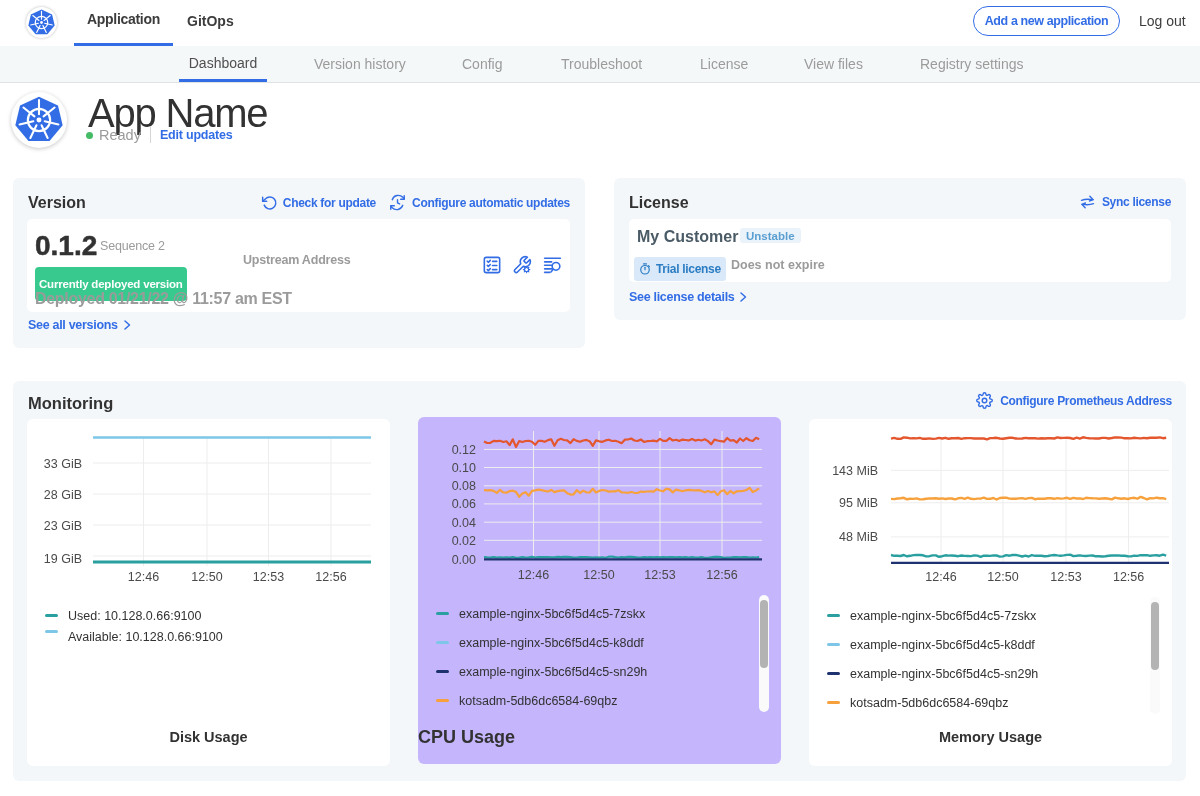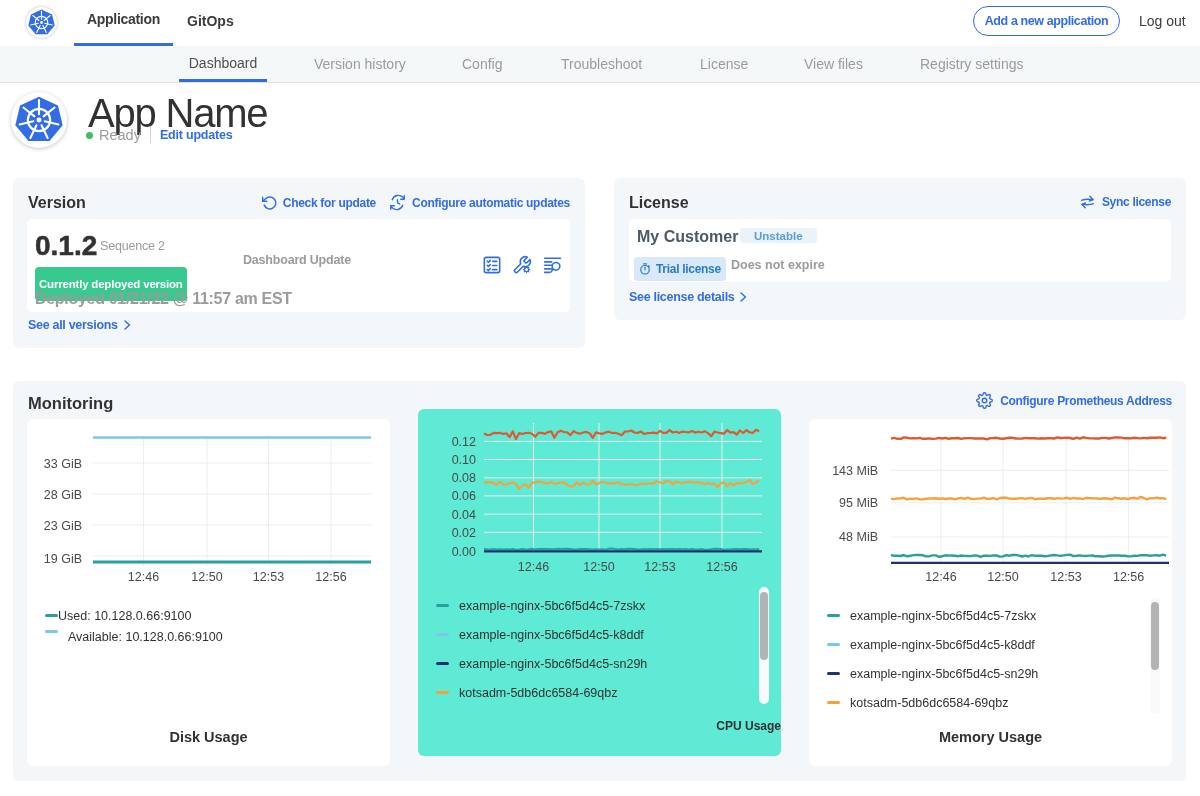--- a/index.html
+++ b/index.html
@@ -78,21 +78,21 @@
       <path d="M19.4 16a9 9 0 0 1-14.9 3.4l-2-2.1"></path>
       <polyline points="12 8 12 12.5 15 14"></polyline>
     </svg>
     <span class="link" style="margin-left:6px">Configure automatic updates</span>
   </div>
 <div style="position:absolute;left:27px;top:219px;width:543px;height:93px;background:#fff;border-radius:5px"></div>
 <div style="position:absolute;left:35px;top:230px;font-size:28px;font-weight:700;-webkit-text-stroke:0.5px #323232;color:#323232">0.1.2</div>
 <div style="position:absolute;left:100px;top:239px;font-size:12.5px;letter-spacing:-0.2px;color:#9b9b9b">Sequence 2</div>
 <div class="hrow" style="left:35px;top:267px;height:18px;background:#38c98e;border-radius:4px;color:#fff;font-size:11.5px;font-weight:700;letter-spacing:-0.2px;padding:17px 4px">Currently deployed version</div>
 <div style="position:absolute;left:35px;top:290px;font-size:16px;font-weight:600;letter-spacing:-0.3px;color:#9b9b9b">Deployed 01/21/22 @ 11:57 am EST</div>
-<div style="position:absolute;left:243px;top:253px;font-size:12.5px;font-weight:700;letter-spacing:-0.2px;color:#9b9b9b">Dashboard Update</div>
+<div style="position:absolute;left:243px;top:253px;font-size:12.5px;font-weight:700;letter-spacing:-0.2px;color:#9b9b9b">Upstream Address</div>
 <div class="hrow" style="left:482px;top:254px;height:21px;gap:10px">
     <svg width="20" height="20" viewBox="0 0 24 24" fill="none" stroke="#326de6" stroke-width="1.9" stroke-linecap="round" stroke-linejoin="round">
       <rect x="2.8" y="2.8" width="18.4" height="18.4" rx="2.2"></rect>
       <polyline points="6.3 7.4 7.6 8.8 9.9 6.4"></polyline>
       <polyline points="6.3 12.4 7.6 13.8 9.9 11.4"></polyline>
       <polyline points="6.3 17.4 7.6 18.8 9.9 16.4"></polyline>
       <line x1="12.6" y1="7.6" x2="17.8" y2="7.6"></line>
       <line x1="12.6" y1="12.6" x2="17.8" y2="12.6"></line>
       <line x1="12.6" y1="17.6" x2="17.8" y2="17.6"></line>
     </svg>
@@ -130,21 +130,21 @@
     <svg width="17" height="16" viewBox="0 0 24 24" fill="none" stroke="#326de6" stroke-width="2.1" stroke-linecap="round" stroke-linejoin="round">
       <path d="M3 9.5 C8 7.5, 14 7.5, 20 8.5"></path>
       <polyline points="15.5 3.5 20.5 8.5 15 10.5"></polyline>
       <path d="M21 14.5 C16 16.5, 10 16.5, 4 15.5"></path>
       <polyline points="8.5 20.5 3.5 15.5 9 13.5"></polyline>
     </svg>
     <span class="link" style="margin-left:6px">Sync license</span>
   </div>
 <div style="position:absolute;left:629px;top:219px;width:542px;height:63px;background:#fff;border-radius:5px"></div>
 <div style="position:absolute;left:637px;top:228px;font-size:16px;font-weight:700;color:#4a5b66">My Customer</div>
-<div class="hrow" style="left:740px;top:228px;height:15px;background:#eaf2fa;border-radius:3px;color:#5a9fd1;font-size:11.5px;font-weight:600;padding:0 14px">Unstable</div>
+<div class="hrow" style="left:740px;top:228px;height:15px;background:#eaf2fa;border-radius:3px;color:#5a9fd1;font-size:11.5px;font-weight:600;padding:0 6px">Unstable</div>
 <div class="hrow" style="left:634px;top:257px;height:17px;background:#d9e9f9;border-radius:3px;color:#2b7cc3;font-size:12px;font-weight:700;letter-spacing:-0.3px;padding:12px 5px;gap:5px"><svg width="12" height="12" viewBox="0 0 24 24" fill="none" stroke="#2b7cc3" stroke-width="2.4" stroke-linecap="round">
       <circle cx="12" cy="13.5" r="8.5"></circle>
       <line x1="12" y1="13.5" x2="12" y2="8.5"></line>
       <line x1="9" y1="1.8" x2="15" y2="1.8"></line>
       <line x1="19" y1="5.5" x2="20.8" y2="7.3"></line>
     </svg>Trial license</div>
 <div style="position:absolute;left:731px;top:258px;font-size:12.5px;font-weight:600;color:#9b9b9b">Does not expire</div>
 <div class="hrow blink" style="left:629px;top:289px;height:15px">See license details <svg width="12" height="12" viewBox="0 0 24 24" fill="none" stroke="#326de6" stroke-width="3" stroke-linecap="round" stroke-linejoin="round" style="vertical-align:-1.5px;margin-left:3px">
       <polyline points="8 4 17 12 8 20"></polyline>
     </svg></div>
@@ -177,30 +177,30 @@
           <text x="180" y="162" text-anchor="middle" font-size="12.5" fill="#4a4a4a">12:50</text>
           <text x="241.5" y="162" text-anchor="middle" font-size="12.5" fill="#4a4a4a">12:53</text>
           <text x="304" y="162" text-anchor="middle" font-size="12.5" fill="#4a4a4a">12:56</text>
           <polyline points="66,18.5 344,18.5" fill="none" stroke="#7dc6e8" stroke-width="2.5" stroke-linejoin="round"></polyline>
           <polyline points="66,143 344,143" fill="none" stroke="#2a9fa0" stroke-width="3" stroke-linejoin="round"></polyline>
         </svg>
       </div>
       <div style="position:absolute;left:0;top:182px;width:100%">
         <div style="display:flex;align-items:center;height:29px">
           <span style="width:13px;height:3px;border-radius:2px;background:#2a9fa0;margin-left:18px;flex:none"></span>
-          <span style="font-size:12.5px;color:#323232;white-space:nowrap">Used: 10.128.0.66:9100</span>
+          <span style="margin-left:10px;font-size:12.5px;color:#323232;white-space:nowrap">Used: 10.128.0.66:9100</span>
         </div>
         <div style="display:flex;height:29px">
           <span style="width:13px;height:3px;border-radius:2px;background:#7dc6e8;margin-left:18px;flex:none"></span>
           <span style="margin-left:10px;font-size:12.5px;color:#323232;white-space:nowrap">Available: 10.128.0.66:9100</span>
         </div>
       </div>
       <div style="position:absolute;left:0;top:310px;width:100%;text-align:center;font-size:14.5px;font-weight:700;color:#323232">Disk Usage</div>
     </div>
-  <div style="position:absolute;left:405px;top:28px;width:363px;height:347px;background:#5eead4;border-radius:6px">
+  <div style="position:absolute;left:405px;top:36px;width:363px;height:347px;background:#c4b5fd;border-radius:6px">
       <div style="position:absolute;left:0;top:0">
         <svg width="363" height="170" viewBox="0 0 363 170" style="display:block">
           <line x1="66" y1="32.4" x2="344" y2="32.4" stroke="#ededed" stroke-width="1"></line>
           <line x1="66" y1="50.5" x2="344" y2="50.5" stroke="#ededed" stroke-width="1"></line>
           <line x1="66" y1="68.8" x2="344" y2="68.8" stroke="#ededed" stroke-width="1"></line>
           <line x1="66" y1="86.9" x2="344" y2="86.9" stroke="#ededed" stroke-width="1"></line>
           <line x1="66" y1="105.2" x2="344" y2="105.2" stroke="#ededed" stroke-width="1"></line>
           <line x1="66" y1="123.3" x2="344" y2="123.3" stroke="#ededed" stroke-width="1"></line>
           <line x1="66" y1="142.6" x2="344" y2="142.6" stroke="#ededed" stroke-width="1"></line>
           <line x1="115.5" y1="14" x2="115.5" y2="142.6" stroke="#ededed" stroke-width="1"></line>
@@ -238,21 +238,21 @@
           <span style="margin-left:10px;font-size:12.5px;color:#323232;white-space:nowrap">example-nginx-5bc6f5d4c5-sn29h</span>
         </div>
         <div style="display:flex;align-items:center;height:29px">
           <span style="width:13px;height:3px;border-radius:2px;background:#f7a13c;margin-left:18px;flex:none"></span>
           <span style="margin-left:10px;font-size:12.5px;color:#323232;white-space:nowrap">kotsadm-5db6dc6584-69qbz</span>
         </div>
       </div>
       <div style="position:absolute;top:178px;right:12px;width:10px;height:117px;background:#fafafa;border-radius:5px">
         <div style="position:absolute;top:5px;left:1px;width:8px;height:68px;background:#b3b3b3;border-radius:4px"></div>
       </div>
-      <div style="position:absolute;left:0;top:310px;width:100%;text-align:right;font-size:12px;font-weight:700;color:#323232">CPU Usage</div>
+      <div style="position:absolute;left:0;top:310px;width:100%;text-align:left;font-size:18px;font-weight:700;color:#323232">CPU Usage</div>
     </div>
   <div style="position:absolute;left:796px;top:38px;width:363px;height:347px;background:#fff;border-radius:6px">
       <div style="position:absolute;left:16px;top:0">
         <svg width="363" height="170" viewBox="0 0 363 170" style="display:block">
           <line x1="66" y1="51.3" x2="344" y2="51.3" stroke="#ededed" stroke-width="1"></line>
           <line x1="66" y1="83.8" x2="344" y2="83.8" stroke="#ededed" stroke-width="1"></line>
           <line x1="66" y1="117.9" x2="344" y2="117.9" stroke="#ededed" stroke-width="1"></line>
           <line x1="116" y1="18" x2="116" y2="144" stroke="#ededed" stroke-width="1"></line>
           <line x1="178" y1="18" x2="178" y2="144" stroke="#ededed" stroke-width="1"></line>
           <line x1="241" y1="18" x2="241" y2="144" stroke="#ededed" stroke-width="1"></line>

